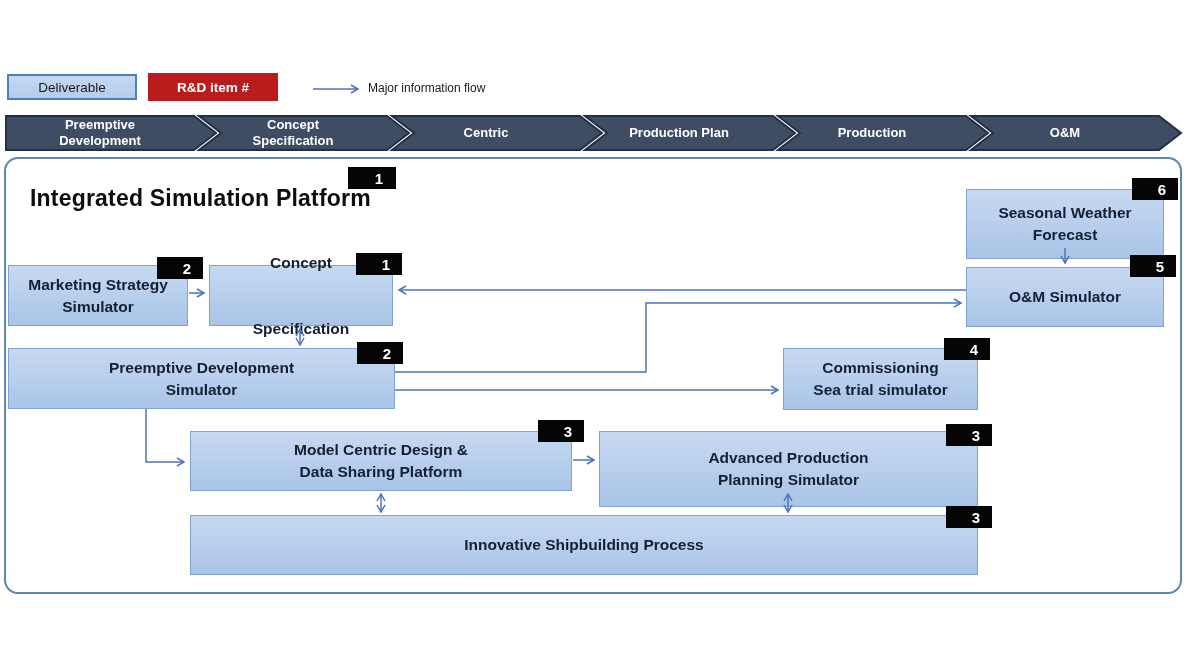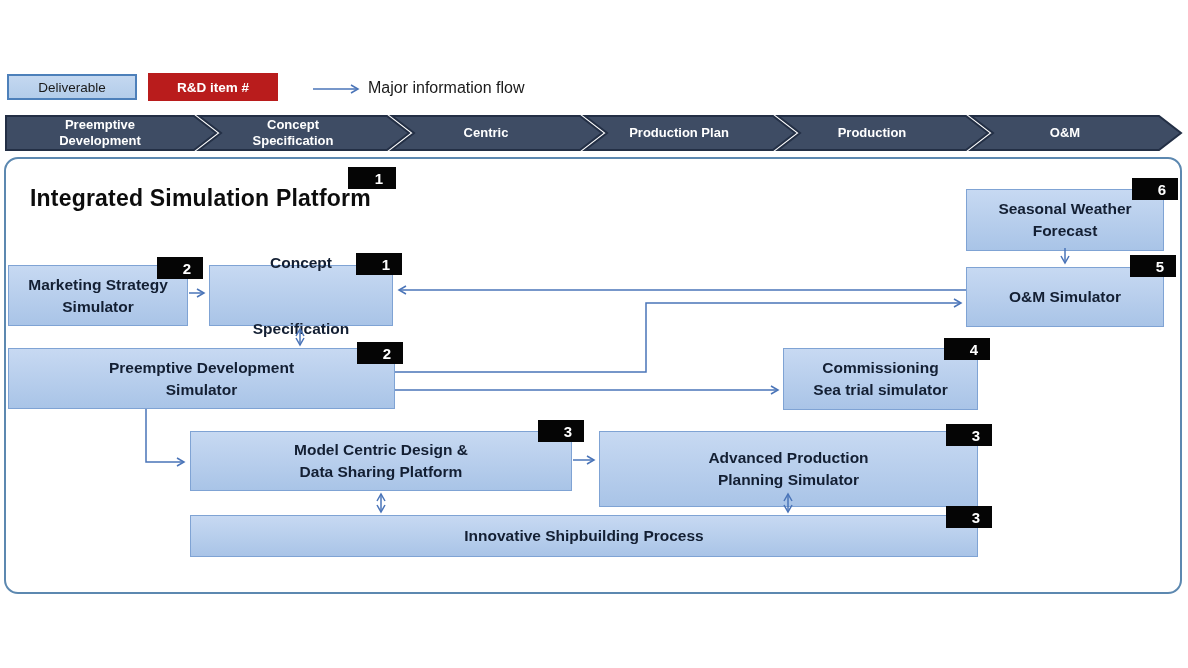--- a/index.html
+++ b/index.html
@@ -7,21 +7,21 @@
   .canvas{position:relative;width:1188px;height:668px;background:#ffffff;overflow:hidden;}
 
   
   .legend-swatch{position:absolute;display:flex;align-items:center;justify-content:center;
     font-size:13.5px;color:#1a1a1a;}
   .legend-deliverable{left:7px;top:74px;width:130px;height:26px;
     background:linear-gradient(180deg,#c4d8f0,#b3cdea);border:2px solid #4d80ba;box-sizing:border-box;}
   .legend-rd{left:148px;top:73px;width:130px;height:28px;background:#b91c1c;color:#ffffff;font-weight:700;}
   .legend-arrow-svg{position:absolute;left:312px;top:80px;}
   .legend-flow-label{position:absolute;left:368px;top:79px;height:18px;display:flex;align-items:center;
-    font-size:16px;color:#1a1a1a;}
+    font-size:12px;color:#1a1a1a;}
 
   
   .phase-band{position:absolute;left:0;top:114px;}
   .phase-label{position:absolute;top:114px;height:38px;display:flex;align-items:center;justify-content:center;
     text-align:center;color:#ffffff;font-weight:700;font-size:13px;line-height:1.25;}
 
   
   .platform-container{position:absolute;left:4px;top:157px;width:1178px;height:437px;box-sizing:border-box;
     border:2px solid #5c88b0;border-radius:14px;background:#ffffff;}
   .platform-title{position:absolute;left:30px;top:185px;font-size:23px;font-weight:700;color:#0d0d0d;letter-spacing:.2px;}
@@ -70,21 +70,21 @@
   <div class="phase-label" style="left:238px;width:110px;">Concept Specification</div>
   <div class="phase-label" style="left:401px;width:170px;">Centric</div>
   <div class="phase-label" style="left:594px;width:170px;">Production Plan</div>
   <div class="phase-label" style="left:787px;width:170px;">Production</div>
   <div class="phase-label" style="left:980px;width:170px;">O&amp;M</div>
 
   <div class="platform-container"></div>
   <div class="platform-title">Integrated Simulation Platform</div>
   <div class="badge" style="left:348px;top:167px;width:48px;">1</div>
 
-  <div class="box" style="left:966px;top:189px;width:198px;height:62px;">
+  <div class="box" style="left:966px;top:189px;width:198px;height:70px;">
     <span>Seasonal Weather</span>
     <span>Forecast</span>
   </div>
   <div class="box" style="left:966px;top:267px;width:198px;height:60px;">
     <span>O&amp;M Simulator</span>
   </div>
   <div class="box" style="left:8px;top:265px;width:180px;height:61px;">
     <span>Marketing Strategy</span>
     <span>Simulator</span>
   </div>
@@ -101,21 +101,21 @@
     <span>Sea trial simulator</span>
   </div>
   <div class="box" style="left:190px;top:431px;width:382px;height:60px;">
     <span>Model Centric Design &amp;</span>
     <span>Data Sharing Platform</span>
   </div>
   <div class="box" style="left:599px;top:431px;width:379px;height:76px;">
     <span>Advanced Production</span>
     <span>Planning Simulator</span>
   </div>
-  <div class="box" style="left:190px;top:515px;width:788px;height:42px;">
+  <div class="box" style="left:190px;top:515px;width:788px;height:60px;">
     <span>Innovative Shipbuilding Process</span>
   </div>
 
   <div class="badge" style="left:1132px;top:178px;">6</div>
   <div class="badge" style="left:1130px;top:255px;">5</div>
   <div class="badge" style="left:157px;top:257px;">2</div>
   <div class="badge" style="left:356px;top:253px;">1</div>
   <div class="badge" style="left:357px;top:342px;">2</div>
   <div class="badge" style="left:944px;top:338px;">4</div>
   <div class="badge" style="left:538px;top:420px;">3</div>

